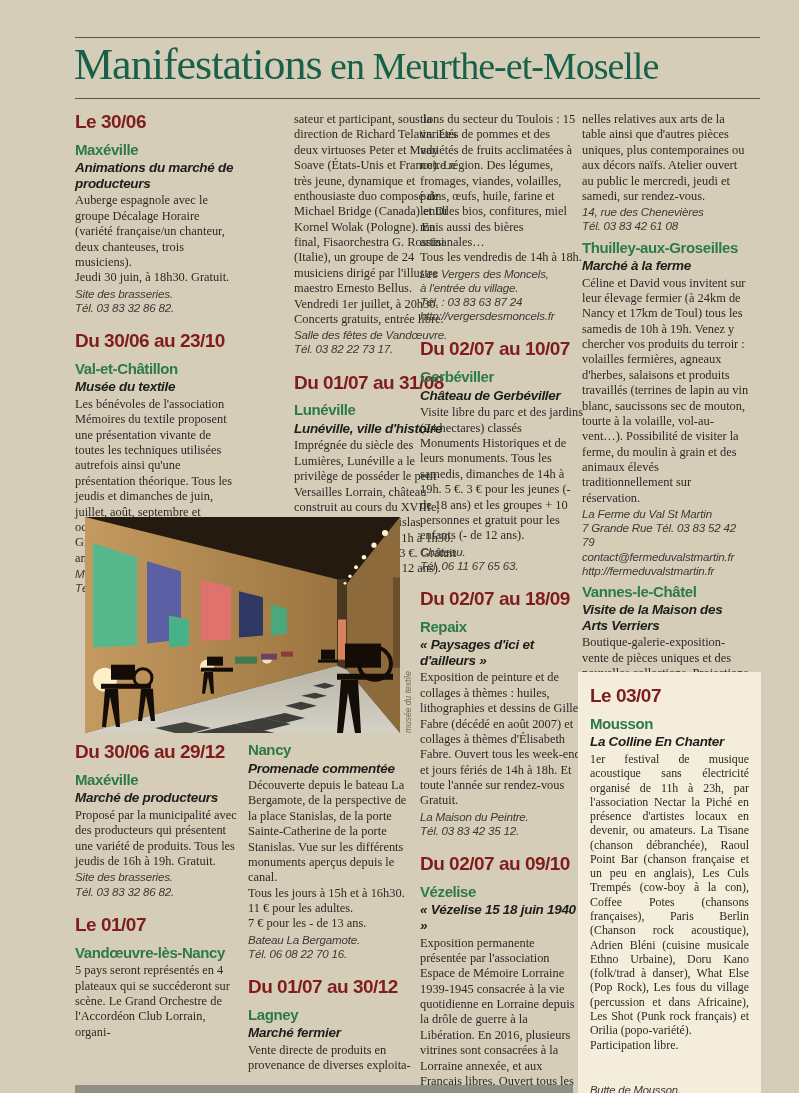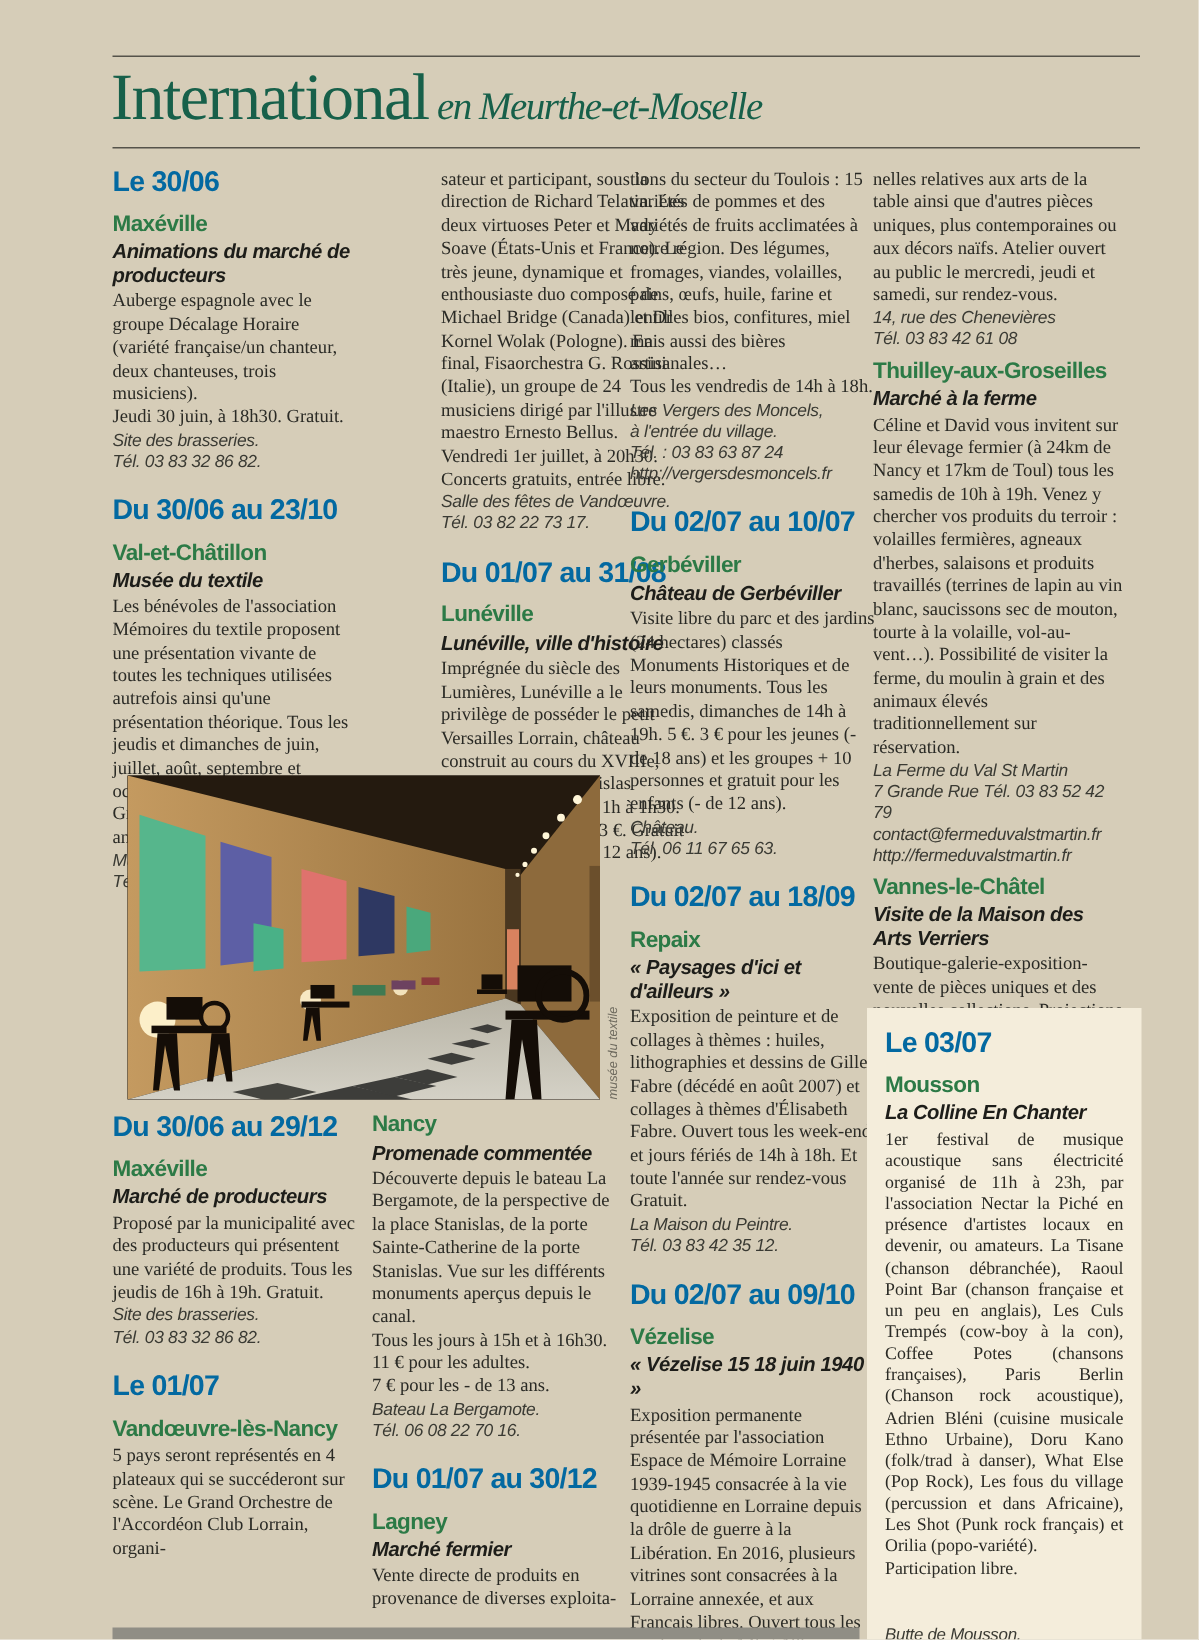--- a/index.html
+++ b/index.html
@@ -12,25 +12,25 @@
     color:#2a2a25;
   }
   .rule{position:absolute;height:1px;background:#55534a;}
   .masthead{
     position:absolute;left:74px;top:42px;width:690px;
     font-family:"Liberation Serif",serif;
     color:#17604a;white-space:nowrap;line-height:1.05;
     letter-spacing:-1px;
   }
   .masthead .t1{font-size:44px;}
-  .masthead .t2{font-size:26px;font-style:italic;}
+  .masthead .t2{font-size:38px;}
   .col{position:absolute;}
   .date-header{
     font-family:"Liberation Sans",sans-serif;
-    font-weight:bold;font-size:19px;color:#0369a1;
+    font-weight:bold;font-size:19px;color:#7f1d1d;
     letter-spacing:-0.5px;
     margin:16px 0 10px 0;line-height:1.05;
   }
   .col > .date-header:first-child, .hl-box > .date-header:first-child{margin-top:0;}
   .place-name{
     font-family:"Liberation Sans",sans-serif;
     font-weight:bold;font-size:15px;color:#2c7a46;
     letter-spacing:-0.4px;
     margin:0 0 2px 0;line-height:1.1;
   }
@@ -72,21 +72,21 @@
   .bottom-band{position:absolute;left:75px;top:1085px;width:498px;height:8px;background:#908e85;}
 </style>
 </head>
 <body>
 
 <div class="page">
 
   <div class="rule" style="left:75px;top:37px;width:685px;"></div>
 
   <div class="masthead">
-    <span class="t1">International</span><span class="t2"> en Meurthe-et-Moselle</span>
+    <span class="t1">Manifestations</span><span class="t2"> en Meurthe-et-Moselle</span>
   </div>
 
   <div class="rule" style="left:75px;top:98px;width:685px;"></div>
 
   <div class="col" style="left:75px;top:112px;width:164px;">
       <div class="date-header">Le 30/06</div>
       <div class="place-name">Maxéville</div>
       <div class="event-title">Animations du marché de producteurs</div>
       <div class="event-body">Auberge espagnole avec le groupe Décalage Horaire (variété française/un chanteur, deux chanteuses, trois musiciens).
 Jeudi 30 juin, à 18h30. Gratuit.</div>

